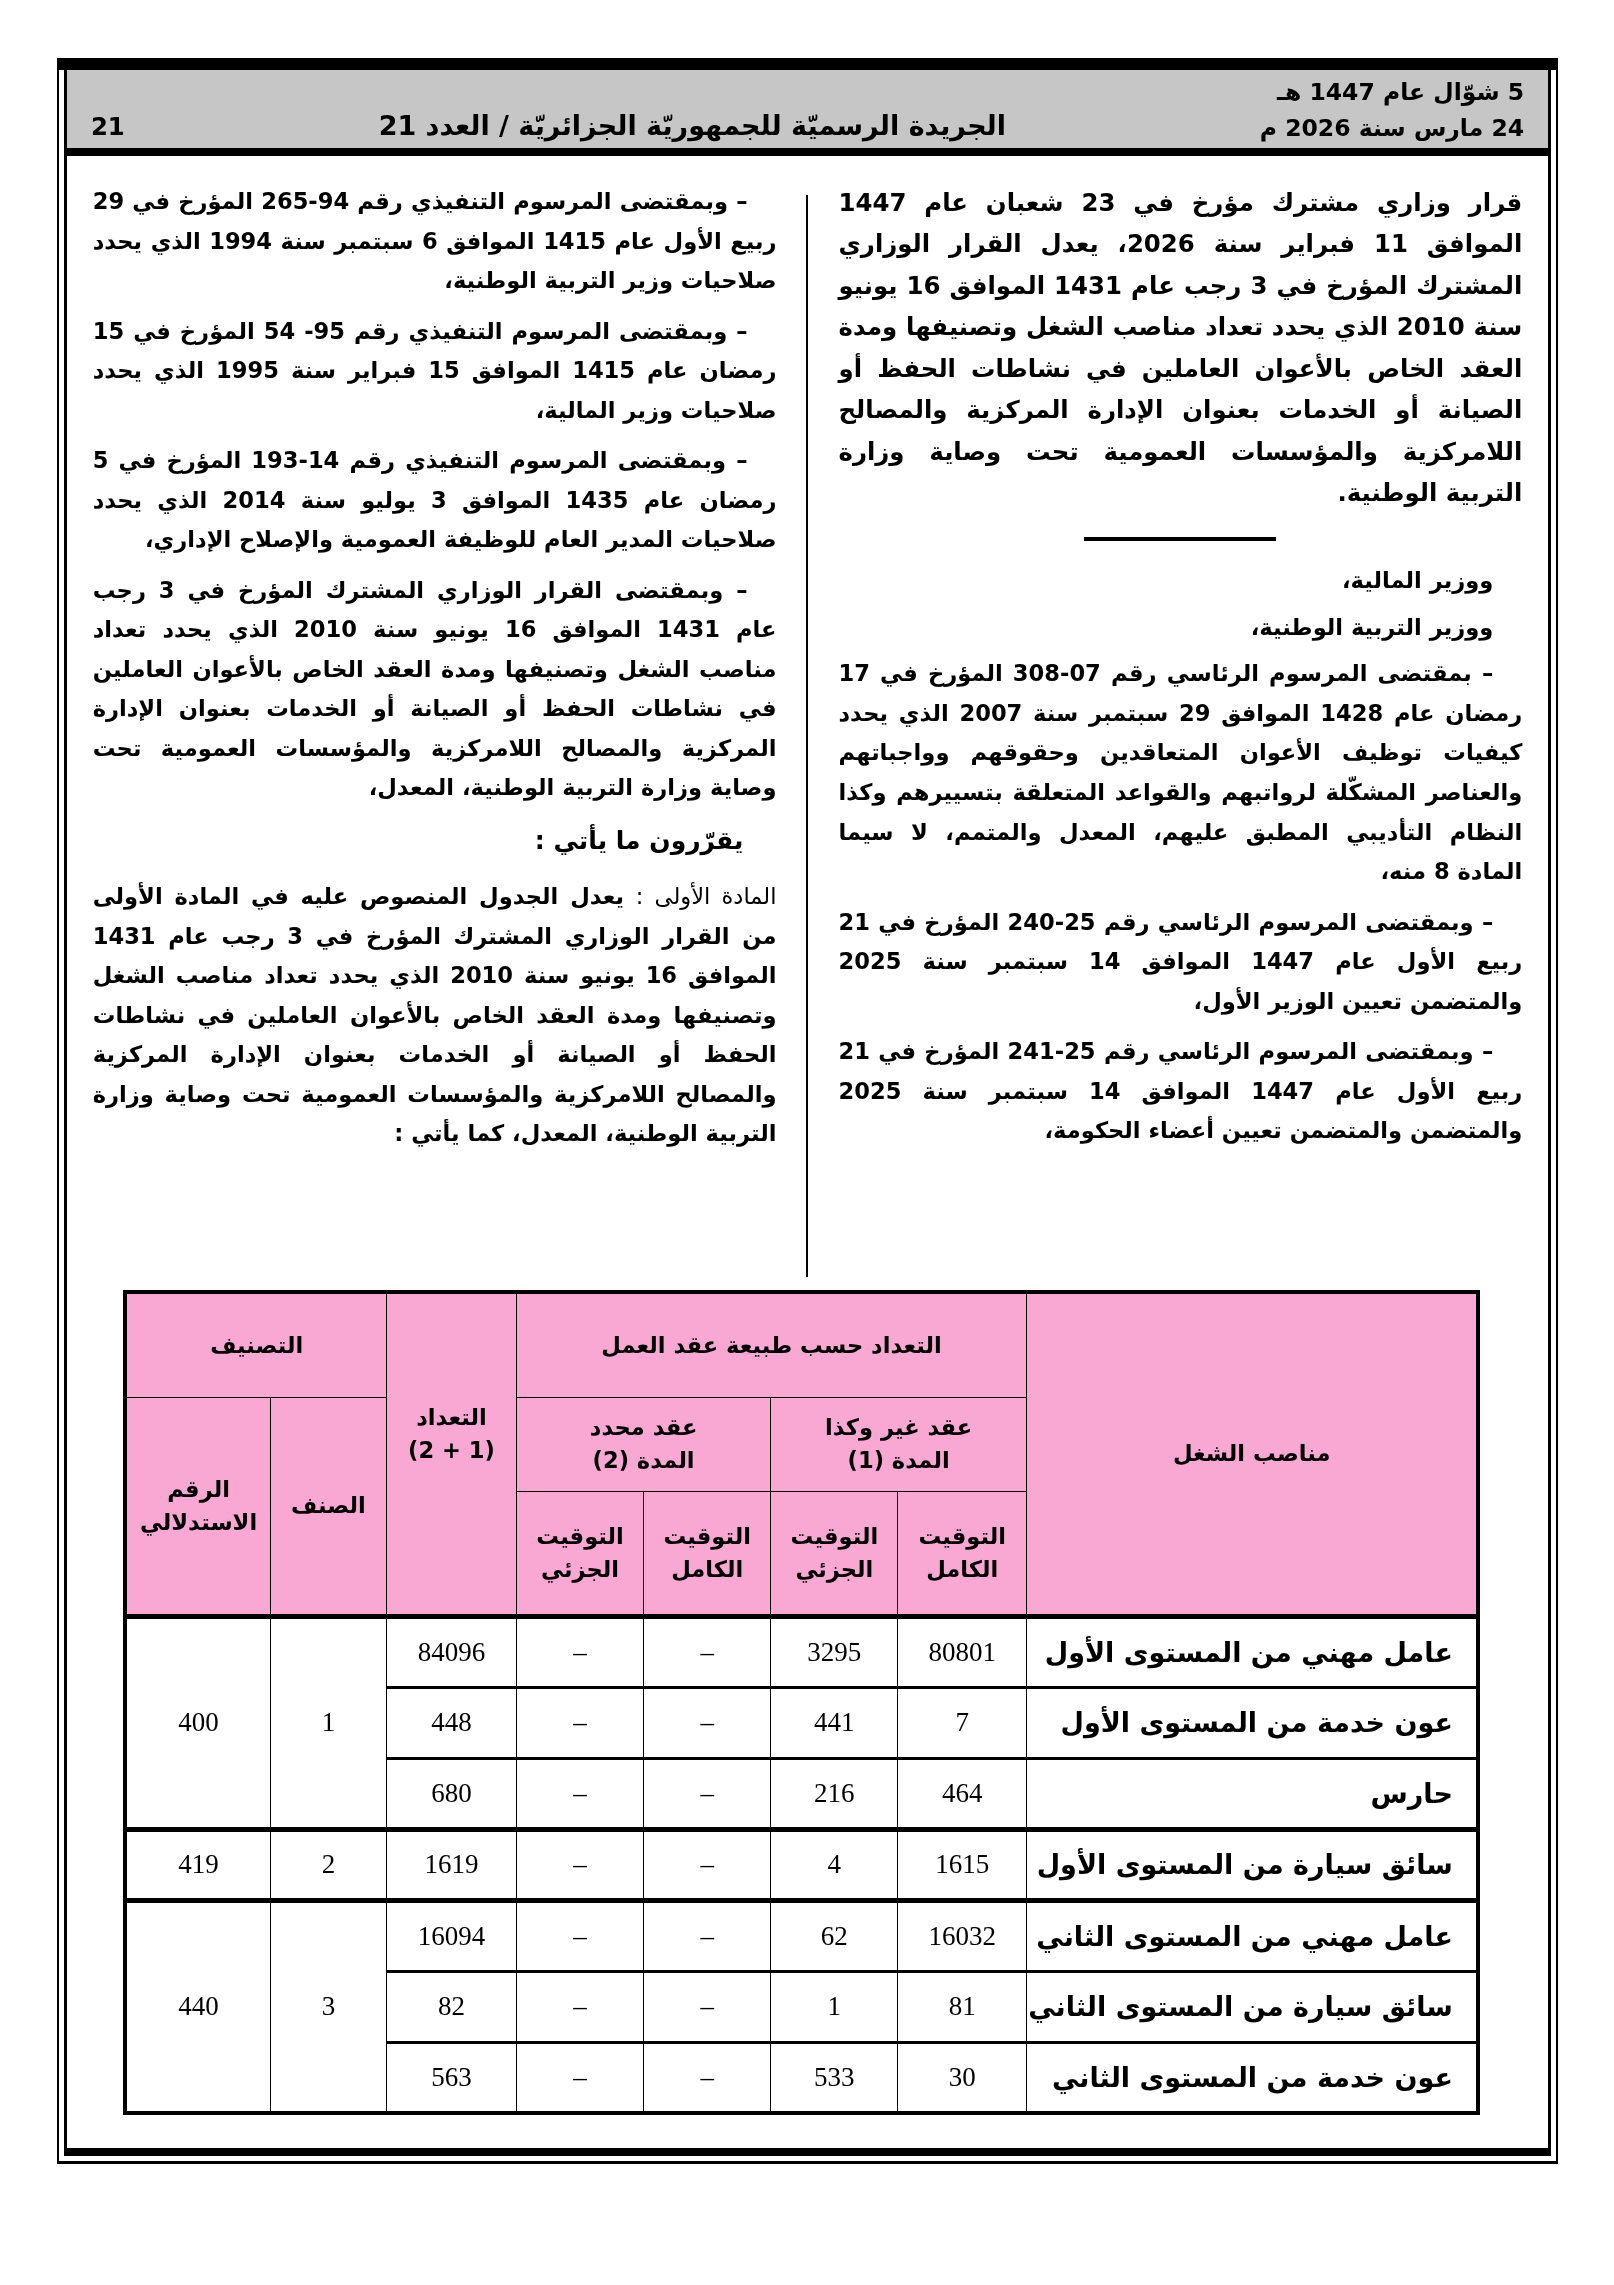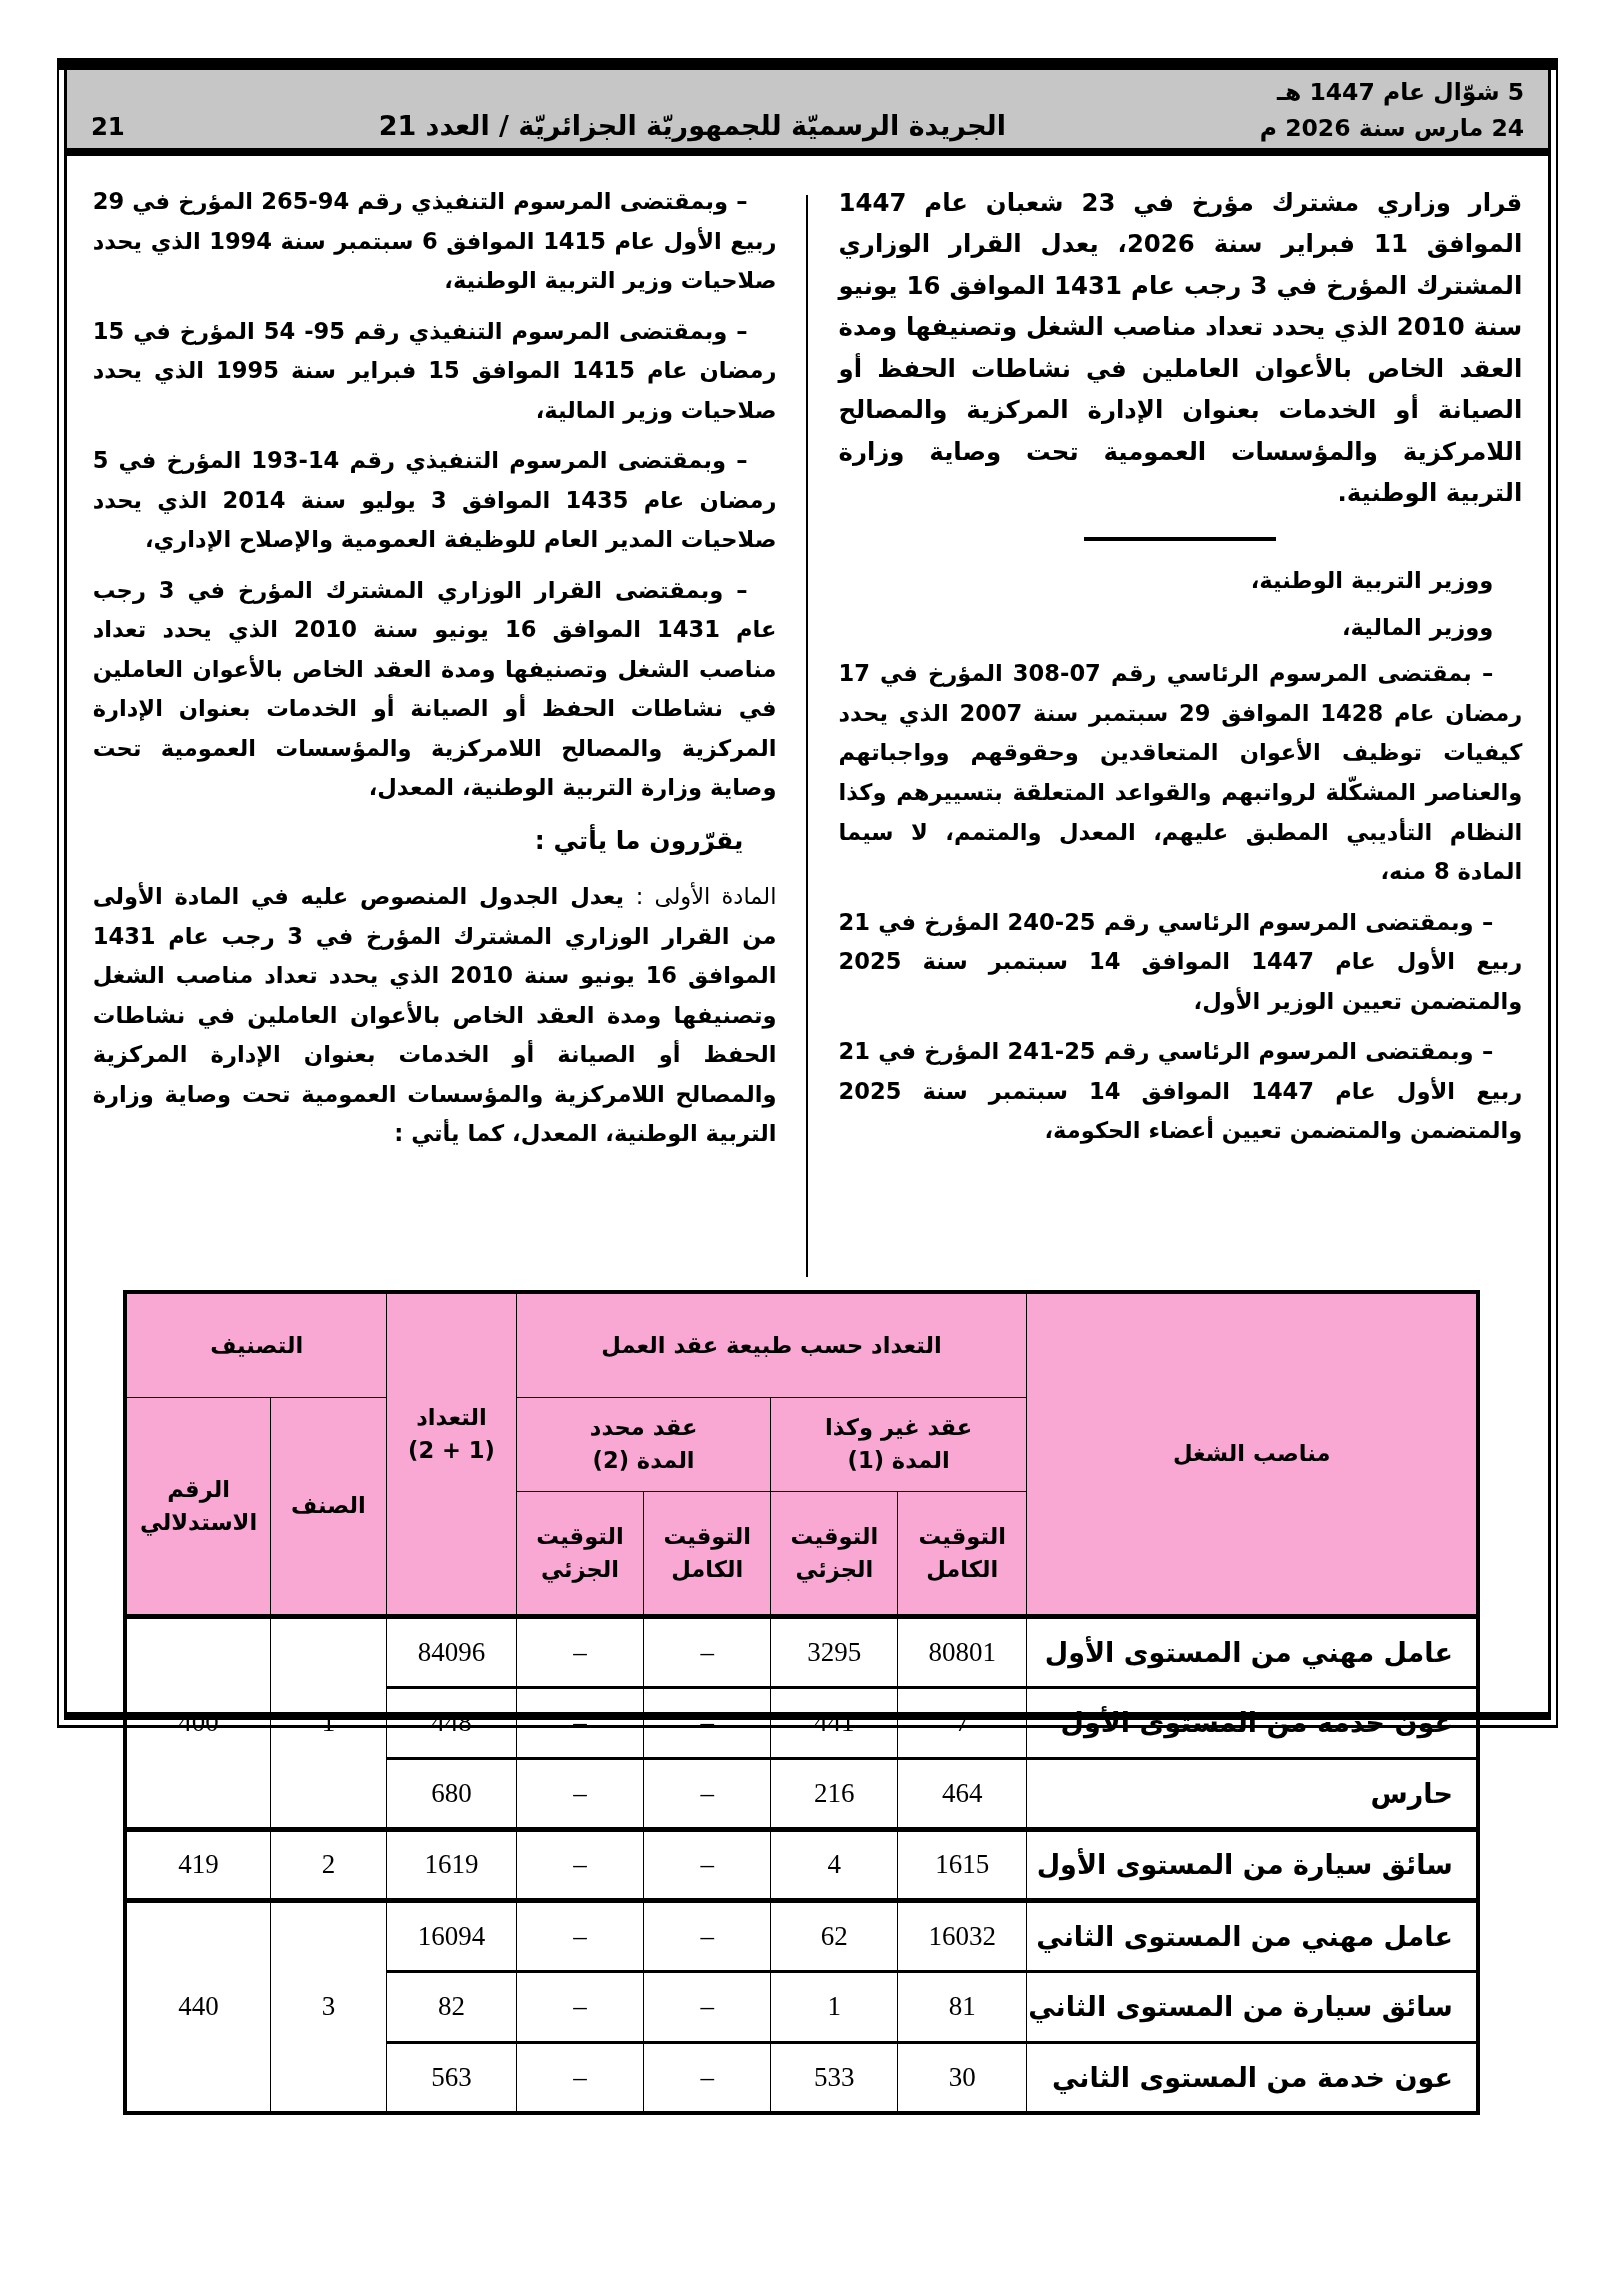--- a/index.html
+++ b/index.html
@@ -3,21 +3,21 @@
 <meta charset="utf-8">
 <style>
   html,body{margin:0;padding:0;}
   body{
     width:1615px;height:2285px;position:relative;background:#ffffff;
     font-family:"DejaVu Sans",sans-serif;
     -webkit-font-smoothing:antialiased;
   }
   
   .frame{
-    position:absolute;left:57px;top:58px;width:1501px;height:1670px;
+    position:absolute;left:57px;top:58px;width:1501px;height:2106px;
     box-sizing:border-box;
     border-top:12.7px solid #000;border-left:2.7px solid #000;
     border-right:2.7px solid #000;border-bottom:3.6px solid #000;
   }
   .frame-inner{
     position:absolute;left:5.4px;right:5.4px;top:0;bottom:5.4px;
     border-left:3.6px solid #000;border-right:3.6px solid #000;border-bottom:8.1px solid #000;
   }
   
   .masthead{
@@ -75,22 +75,22 @@
         <div>24 مارس سنة 2026 م</div>
       </div>
       <div class="masthead-title">الجريدة الرسميّة للجمهوريّة الجزائريّة / العدد 21</div>
       <div class="masthead-page">21</div>
     </header>
 
     <section class="columns">
       <div class="col col-right">
         <p class="decree-title">قرار وزاري مشترك مؤرخ في 23 شعبان عام 1447 الموافق 11 فبراير سنة 2026، يعدل القرار الوزاري المشترك المؤرخ في 3 رجب عام 1431 الموافق 16 يونيو سنة 2010 الذي يحدد تعداد مناصب الشغل وتصنيفها ومدة العقد الخاص بالأعوان العاملين في نشاطات الحفظ أو الصيانة أو الخدمات بعنوان الإدارة المركزية والمصالح اللامركزية والمؤسسات العمومية تحت وصاية وزارة التربية الوطنية.</p>
         <div class="separator"></div>
+        <p class="plain">ووزير المالية،</p>
         <p class="plain">ووزير التربية الوطنية،</p>
-        <p class="plain">ووزير المالية،</p>
         <p class="visa">– بمقتضى المرسوم الرئاسي رقم ⁦308-07⁩ المؤرخ في 17 رمضان عام 1428 الموافق 29 سبتمبر سنة 2007 الذي يحدد كيفيات توظيف الأعوان المتعاقدين وحقوقهم وواجباتهم والعناصر المشكّلة لرواتبهم والقواعد المتعلقة بتسييرهم وكذا النظام التأديبي المطبق عليهم، المعدل والمتمم، لا سيما المادة 8 منه،</p>
         <p class="visa">– وبمقتضى المرسوم الرئاسي رقم ⁦240-25⁩ المؤرخ في 21 ربيع الأول عام 1447 الموافق 14 سبتمبر سنة 2025 والمتضمن تعيين الوزير الأول،</p>
         <p class="visa">– وبمقتضى المرسوم الرئاسي رقم ⁦241-25⁩ المؤرخ في 21 ربيع الأول عام 1447 الموافق 14 سبتمبر سنة 2025 والمتضمن والمتضمن تعيين أعضاء الحكومة،</p>
       </div>
       <div class="col col-left">
         <p class="visa">– وبمقتضى المرسوم التنفيذي رقم ⁦265-94⁩ المؤرخ في 29 ربيع الأول عام 1415 الموافق 6 سبتمبر سنة 1994 الذي يحدد صلاحيات وزير التربية الوطنية،</p>
         <p class="visa">– وبمقتضى المرسوم التنفيذي رقم ⁦54 -95⁩ المؤرخ في 15 رمضان عام 1415 الموافق 15 فبراير سنة 1995 الذي يحدد صلاحيات وزير المالية،</p>
         <p class="visa">– وبمقتضى المرسوم التنفيذي رقم ⁦193-14⁩ المؤرخ في 5 رمضان عام 1435 الموافق 3 يوليو سنة 2014 الذي يحدد صلاحيات المدير العام للوظيفة العمومية والإصلاح الإداري،</p>
         <p class="visa">– وبمقتضى القرار الوزاري المشترك المؤرخ في 3 رجب عام 1431 الموافق 16 يونيو سنة 2010 الذي يحدد تعداد مناصب الشغل وتصنيفها ومدة العقد الخاص بالأعوان العاملين في نشاطات الحفظ أو الصيانة أو الخدمات بعنوان الإدارة المركزية والمصالح اللامركزية والمؤسسات العمومية تحت وصاية وزارة التربية الوطنية، المعدل،</p>
         <p class="decide">يقرّرون ما يأتي :</p>

